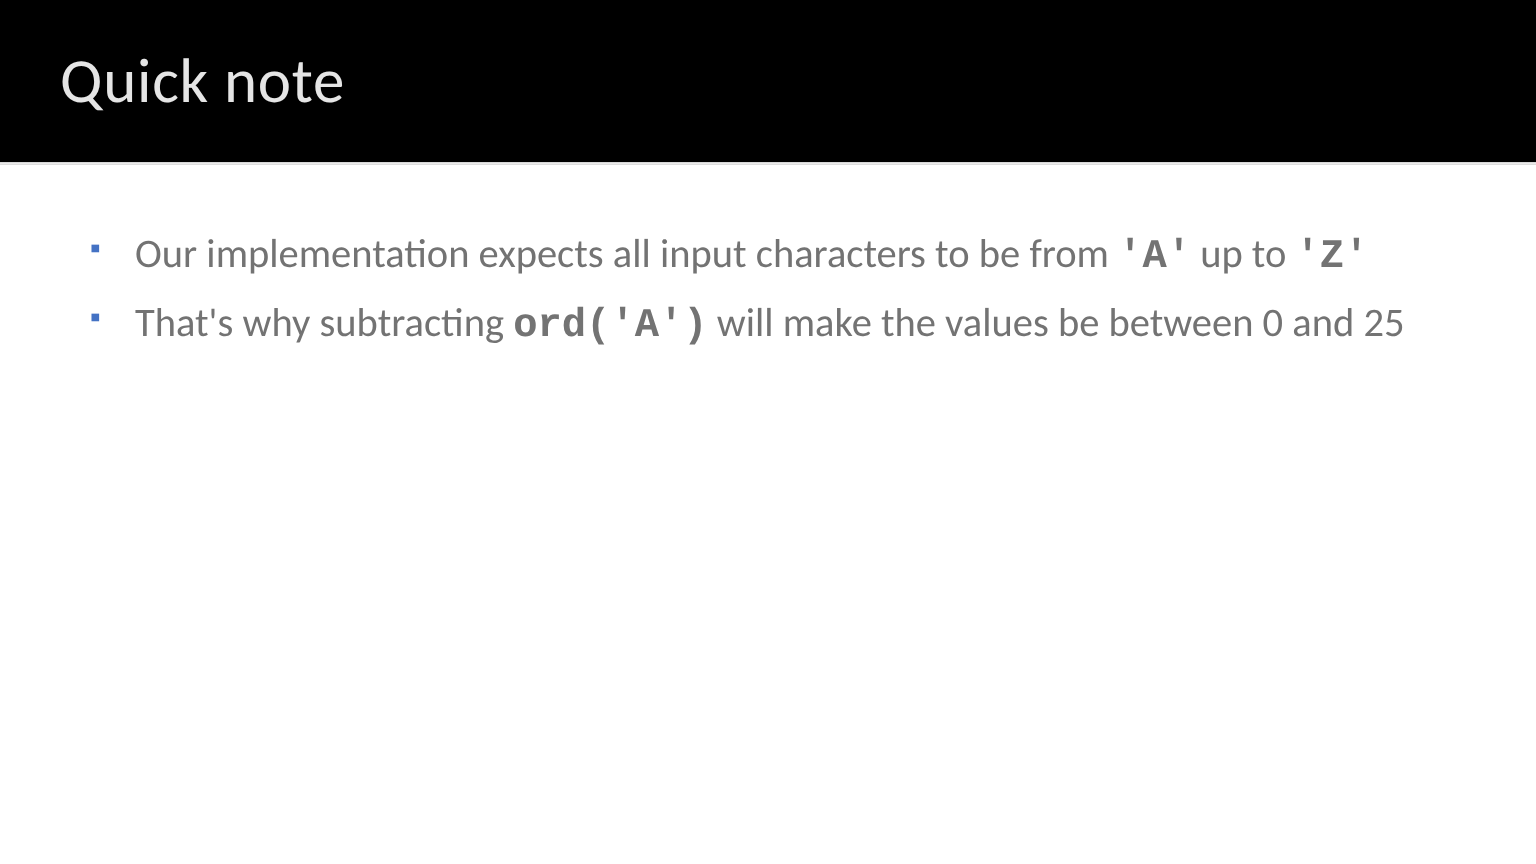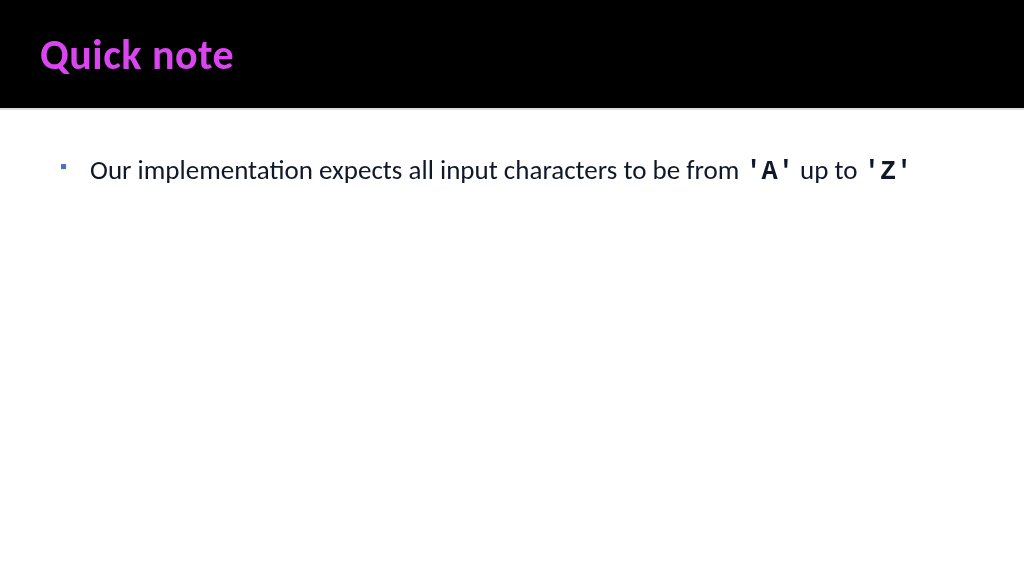--- a/index.html
+++ b/index.html
@@ -15,42 +15,42 @@
       overflow: hidden;
     }
     .header {
       background: #000000;
       height: 108px;
       display: flex;
       align-items: center;
       padding-left: 40px;
     }
     .title {
-      color: #d946ef;
+      color: #e5e5e5;
       font-size: 42px;
-      font-weight: bold;
+      font-weight: normal;
       letter-spacing: 0.5px;
     }
     .divider {
       height: 2px;
       background: linear-gradient(to bottom, #ccc, #eee);
       border-bottom: 1px solid #ddd;
     }
     .content {
       padding: 40px 60px 40px 60px;
     }
     ul {
       list-style: none;
     }
     li {
       position: relative;
       padding-left: 30px;
       font-size: 27px;
       line-height: 1.45;
-      color: #0f172a;
+      color: #737373;
       margin-bottom: 4px;
     }
     li::before {
       content: "▪";
       position: absolute;
       left: 0;
       top: 2px;
       color: #4472C4;
       font-size: 20px;
     }
@@ -62,14 +62,15 @@
 </head>
 <body>
 
 <div class="header">
   <div class="title">Quick note</div>
 </div>
 <div class="divider"></div>
 <div class="content">
   <ul>
     <li><span>Our implementation expects all input characters to be from </span><span class="mono">'A'</span><span> up to </span><span class="mono">'Z'</span></li>
+    <li><span>That's why subtracting </span><span class="mono">ord('A')</span><span> will make the values be between 0 and 25</span></li>
   </ul>
 </div>
 
 </body></html>

